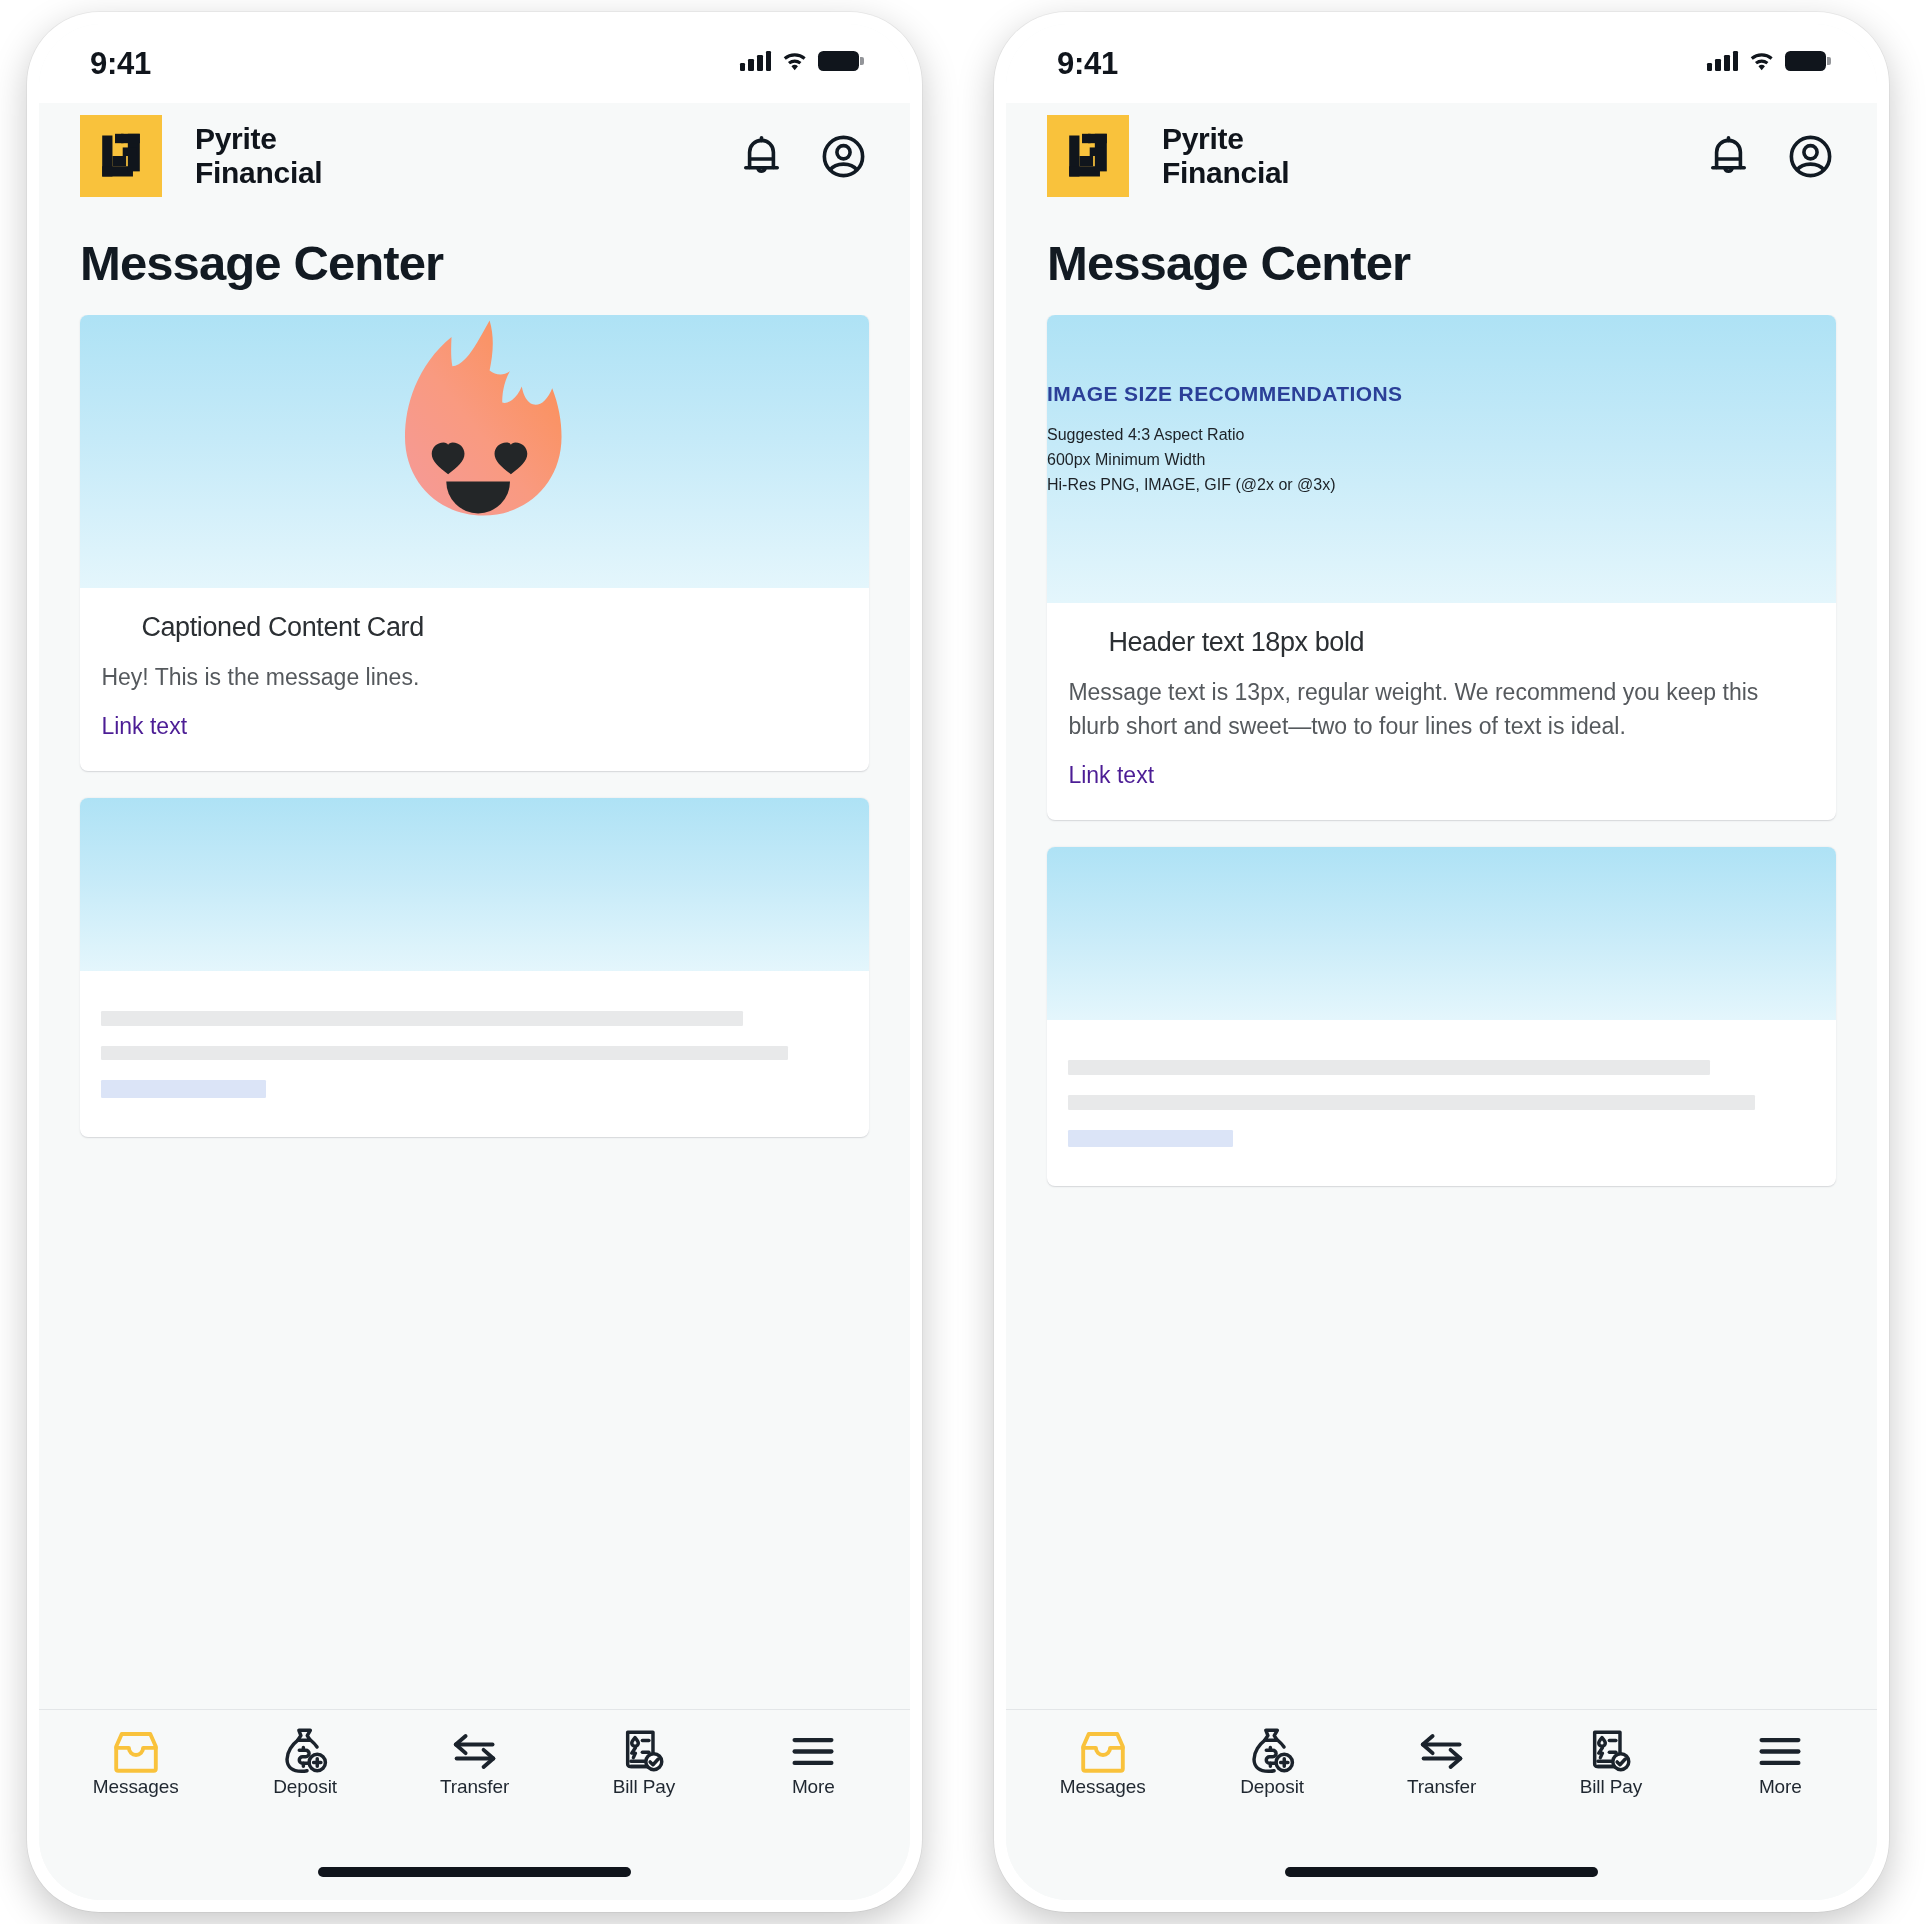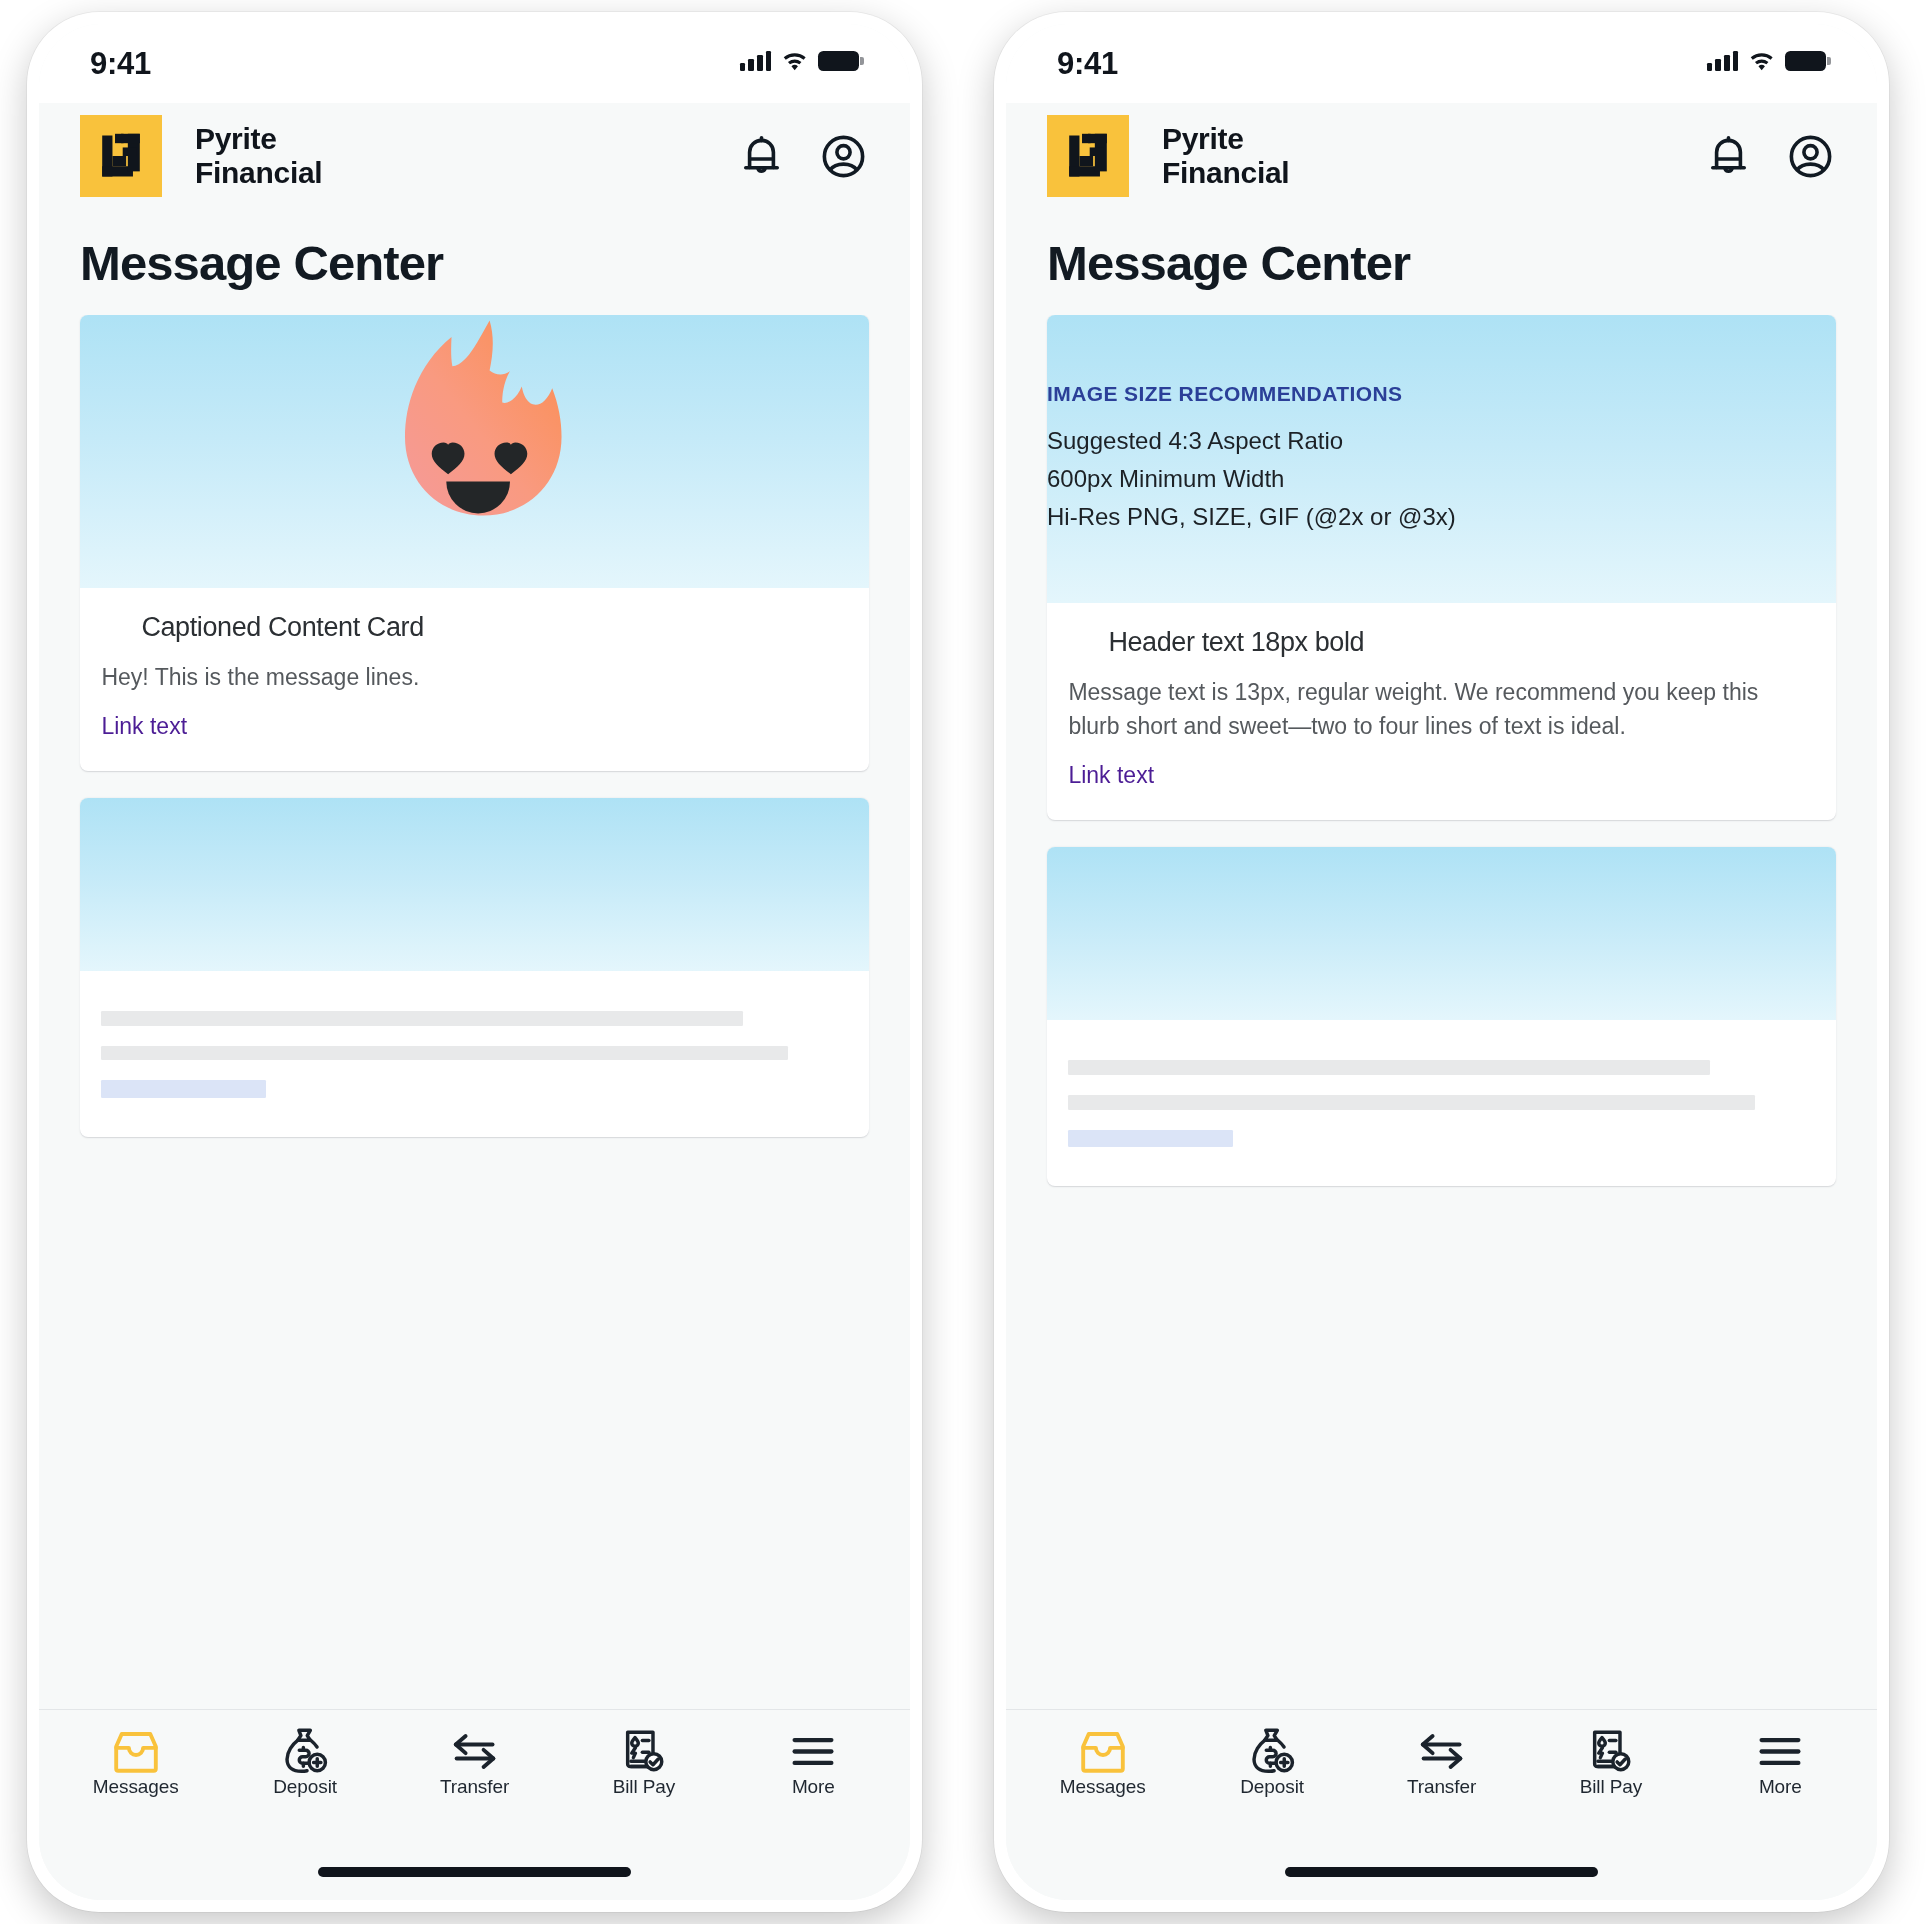--- a/index.html
+++ b/index.html
@@ -180,21 +180,21 @@
   
   .rec { text-align:left; padding-top: 67px; }
   .rec-head {
     font-size: 21px;
     font-weight: 700;
     color: #2b3f98;
     letter-spacing: 0.4px;
     margin-bottom: 16px;
   }
   .rec-line {
-    font-size: 24px;
+    font-size: 16px;
     color: #1c2126;
     line-height: 1.58;
   }
 
   
   .skeleton-body { padding: 40px 21.4px 39px 21.4px; }
   .sk-line { height: 14.7px; background: #e8e9ea; border-radius: 1.3px; margin-bottom: 20px; }
   .sk-line.w1 { width: 86%; }
   .sk-line.w2 { width: 92%; }
   .sk-link { width: 22%; height: 17.4px; background: #dbe4f7; border-radius: 1.3px; margin-top: 9.4px; }
@@ -468,21 +468,21 @@
       <div class="page-title">Message Center</div>
 
       <div class="body-scroll">
 
         <div class="card">
           <div class="card-media hero" style="height:288px">
             <div class="rec">
               <div class="rec-head">IMAGE SIZE RECOMMENDATIONS</div>
               <div class="rec-line">Suggested 4:3 Aspect Ratio</div>
               <div class="rec-line">600px Minimum Width</div>
-              <div class="rec-line">Hi-Res PNG, SIZE, GIF (@2x or @3x)</div>
+              <div class="rec-line">Hi-Res PNG, IMAGE, GIF (@2x or @3x)</div>
             </div>
           </div>
           <div class="card-body">
             <div class="card-title">Header text 18px bold</div>
             <div class="card-text">Message text is 13px, regular weight. We recommend you keep this blurb short and sweet—two to four lines of text is ideal.</div>
             <a class="card-link" href="#">Link text</a>
           </div>
         </div>
 
         <div class="card">

